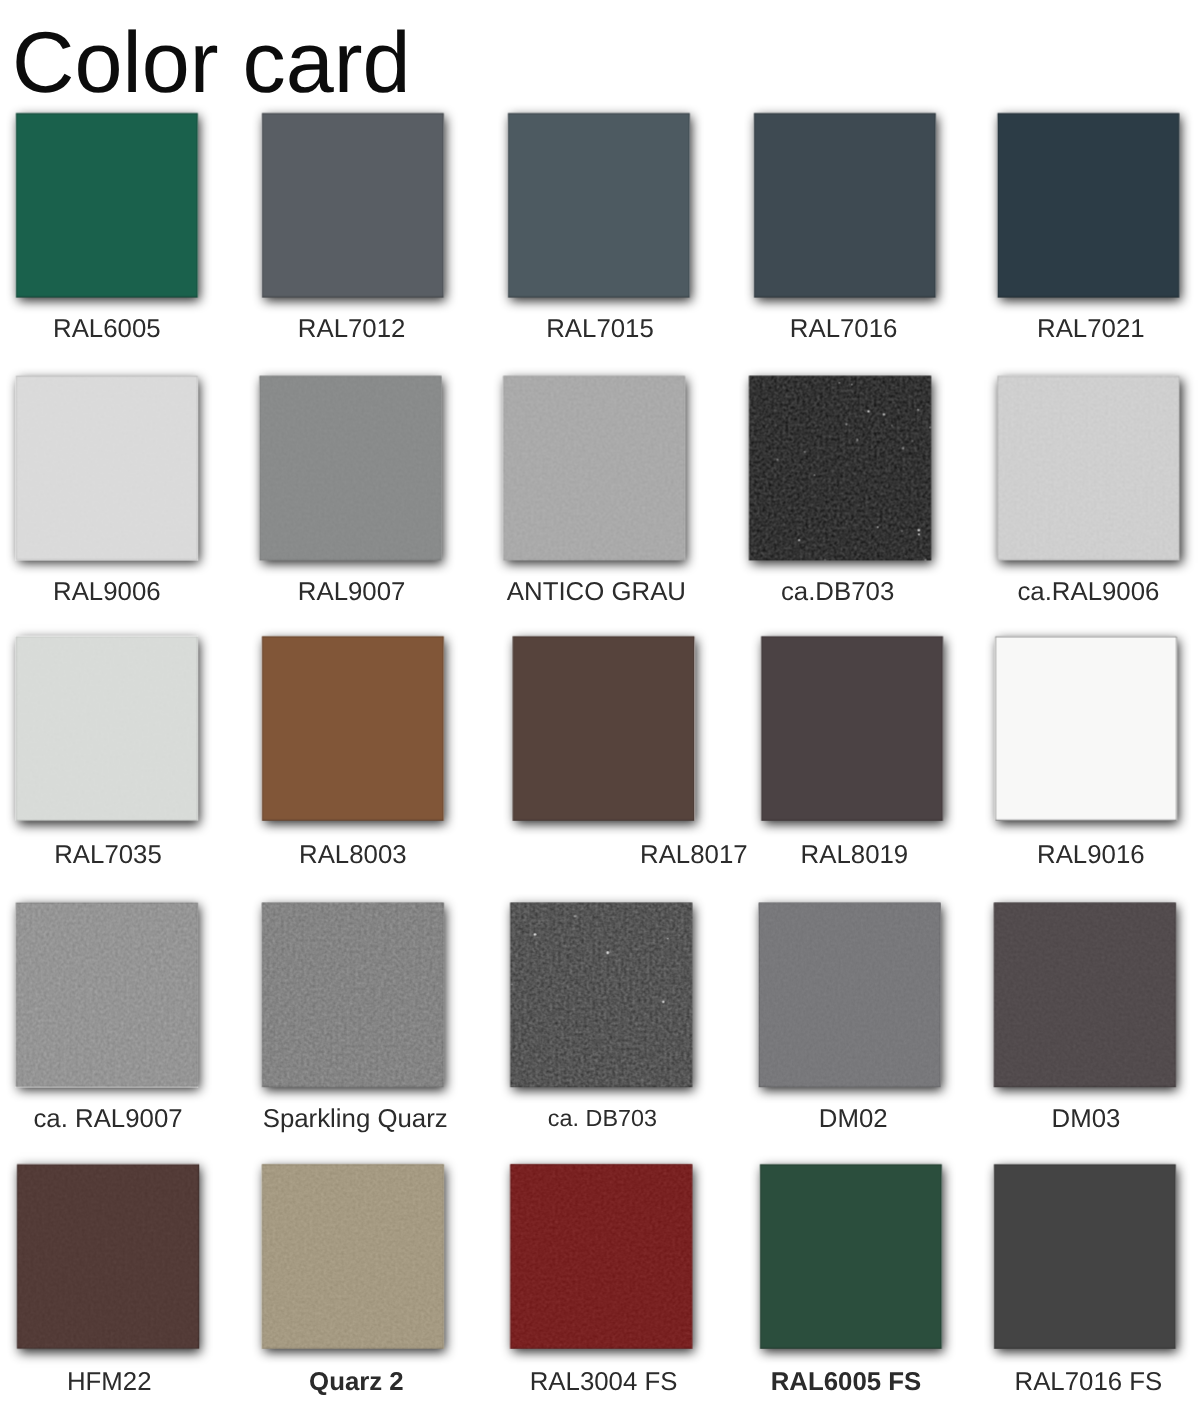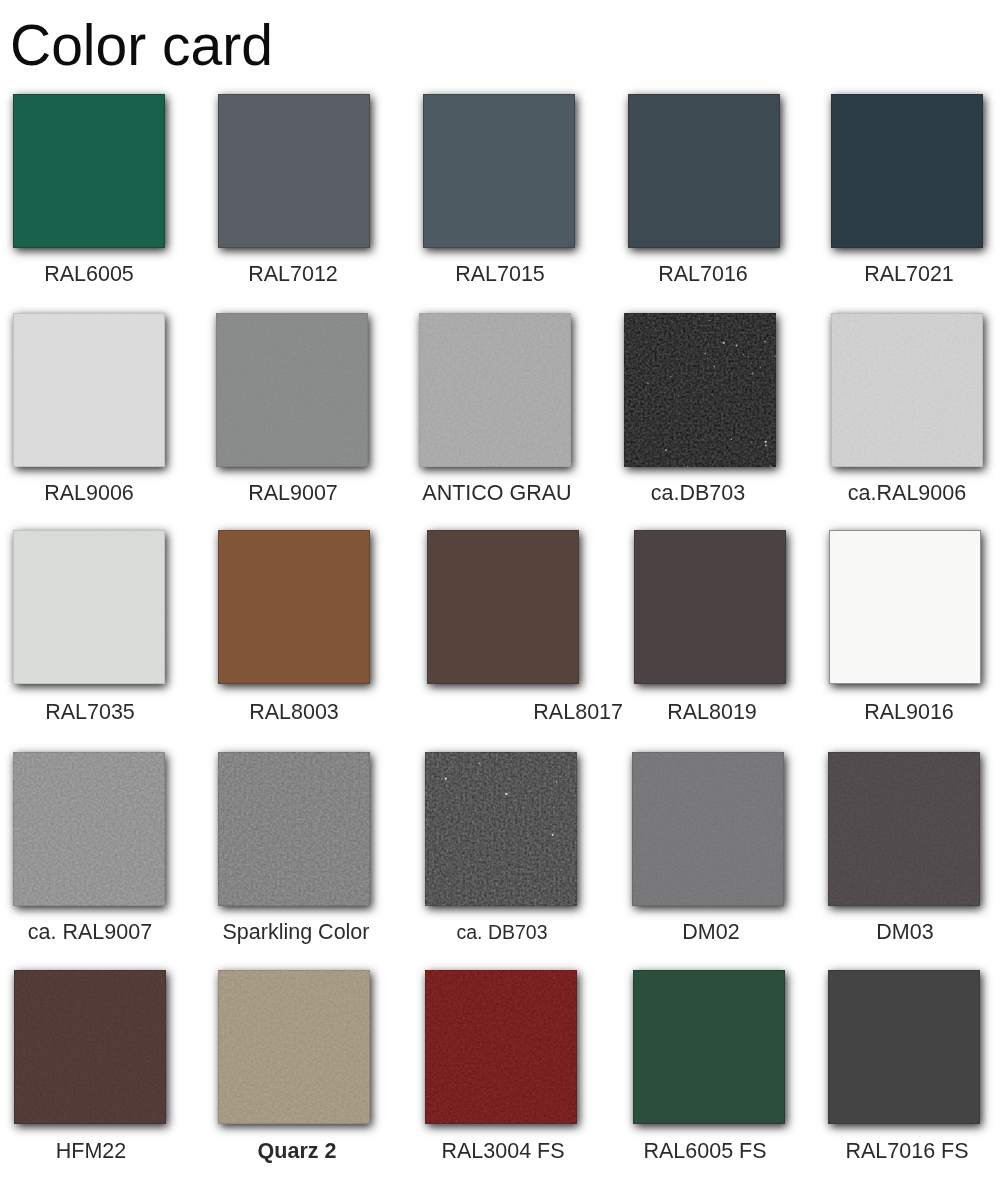--- a/index.html
+++ b/index.html
@@ -1,21 +1,21 @@
 <!DOCTYPE html>
 <html><head>
 <meta charset="utf-8">
 <title>Color card</title>
 <style>
   html,body{margin:0;padding:0;background:#ffffff;}
   body{width:1000px;height:1184px;position:relative;overflow:hidden;
        font-family:"Liberation Sans", sans-serif;color:#231f20;}
   #page{position:absolute;left:0;top:0;width:1000px;height:1184px;background:#fff;}
 
-  .title{position:absolute;left:10px;top:17px;font-size:57px;line-height:1;
+  .title{position:absolute;left:10px;top:17px;font-size:72px;line-height:1;
          color:#0c0c0c;white-space:nowrap;transform:translateZ(0);}
 
   .grid{position:absolute;left:0;top:94px;width:1000px;height:1040px;}
   .cell{position:absolute;width:152px;}
   .sw{position:absolute;left:0;top:0;width:152px;height:154px;
       box-shadow:2px 3px 9px rgba(0,0,0,0.85);overflow:hidden;}
   .sw .face{position:absolute;left:0;top:0;width:152px;height:154px;}
   .sw .grain{position:absolute;left:0;top:0;width:152px;height:154px;display:block;}
   .sw .sparkle{position:absolute;left:0;top:0;width:152px;height:154px;display:block;}
   .sw .edge{position:absolute;left:0;top:0;width:152px;height:154px;}
@@ -349,21 +349,21 @@
     </div>
     <div class="cell" style="left:218px;top:658px">
       <div class="sw">
         <div class="face" style="background: rgb(133, 133, 133);"></div>
         <svg class="grain" width="152" height="154">
             <rect width="152" height="154" filter="url(#grain16)"></rect>
           </svg>
 
         <div class="edge" style="box-shadow: rgba(30, 30, 30, 0.12) 0px 0px 0px 1px inset;"></div>
       </div>
-      <div class="lbl" style="left: -42px;">Sparkling Color</div>
+      <div class="lbl" style="left: -42px;">Sparkling Quarz</div>
     </div>
     <div class="cell" style="left: 425px; top: 658px;">
       <div class="sw">
         <div class="face" style="background: rgb(86, 86, 86);"></div>
         <svg class="grain" width="152" height="154">
             <rect width="152" height="154" filter="url(#grain17)"></rect>
           </svg>
         <svg class="sparkle" width="152" height="154">
             <circle cx="1.4" cy="68.3" r="0.75" fill="#fff" opacity="0.35"></circle>
             <circle cx="127.7" cy="82.9" r="0.98" fill="#fff" opacity="0.82"></circle>
@@ -430,21 +430,21 @@
         <div class="edge" style="box-shadow: rgba(30, 30, 30, 0.22) 0px 0px 0px 1px inset;"></div>
       </div>
       <div class="lbl" style="top: 170px; left: -42px;">RAL3004 FS</div>
     </div>
     <div class="cell" style="left: 633px; top: 876px;">
       <div class="sw">
         <div class="face" style="background: rgb(43, 78, 61);"></div>
 
         <div class="edge" style="box-shadow: rgba(30, 30, 30, 0.3) 0px 0px 0px 1px inset;"></div>
       </div>
-      <div class="lbl" style="top: 170px; left: -48px;">RAL6005 FS</div>
+      <div class="lbl" style="top: 170px; left: -48px; font-weight: bold;">RAL6005 FS</div>
     </div>
     <div class="cell" style="left: 828px; top: 876px;">
       <div class="sw">
         <div class="face" style="background: rgb(68, 68, 68);"></div>
 
         <div class="edge" style="box-shadow: rgba(30, 30, 30, 0.26) 0px 0px 0px 1px inset;"></div>
       </div>
       <div class="lbl" style="top: 170px; left: -41px;">RAL7016 FS</div>
     </div>
   </div>

